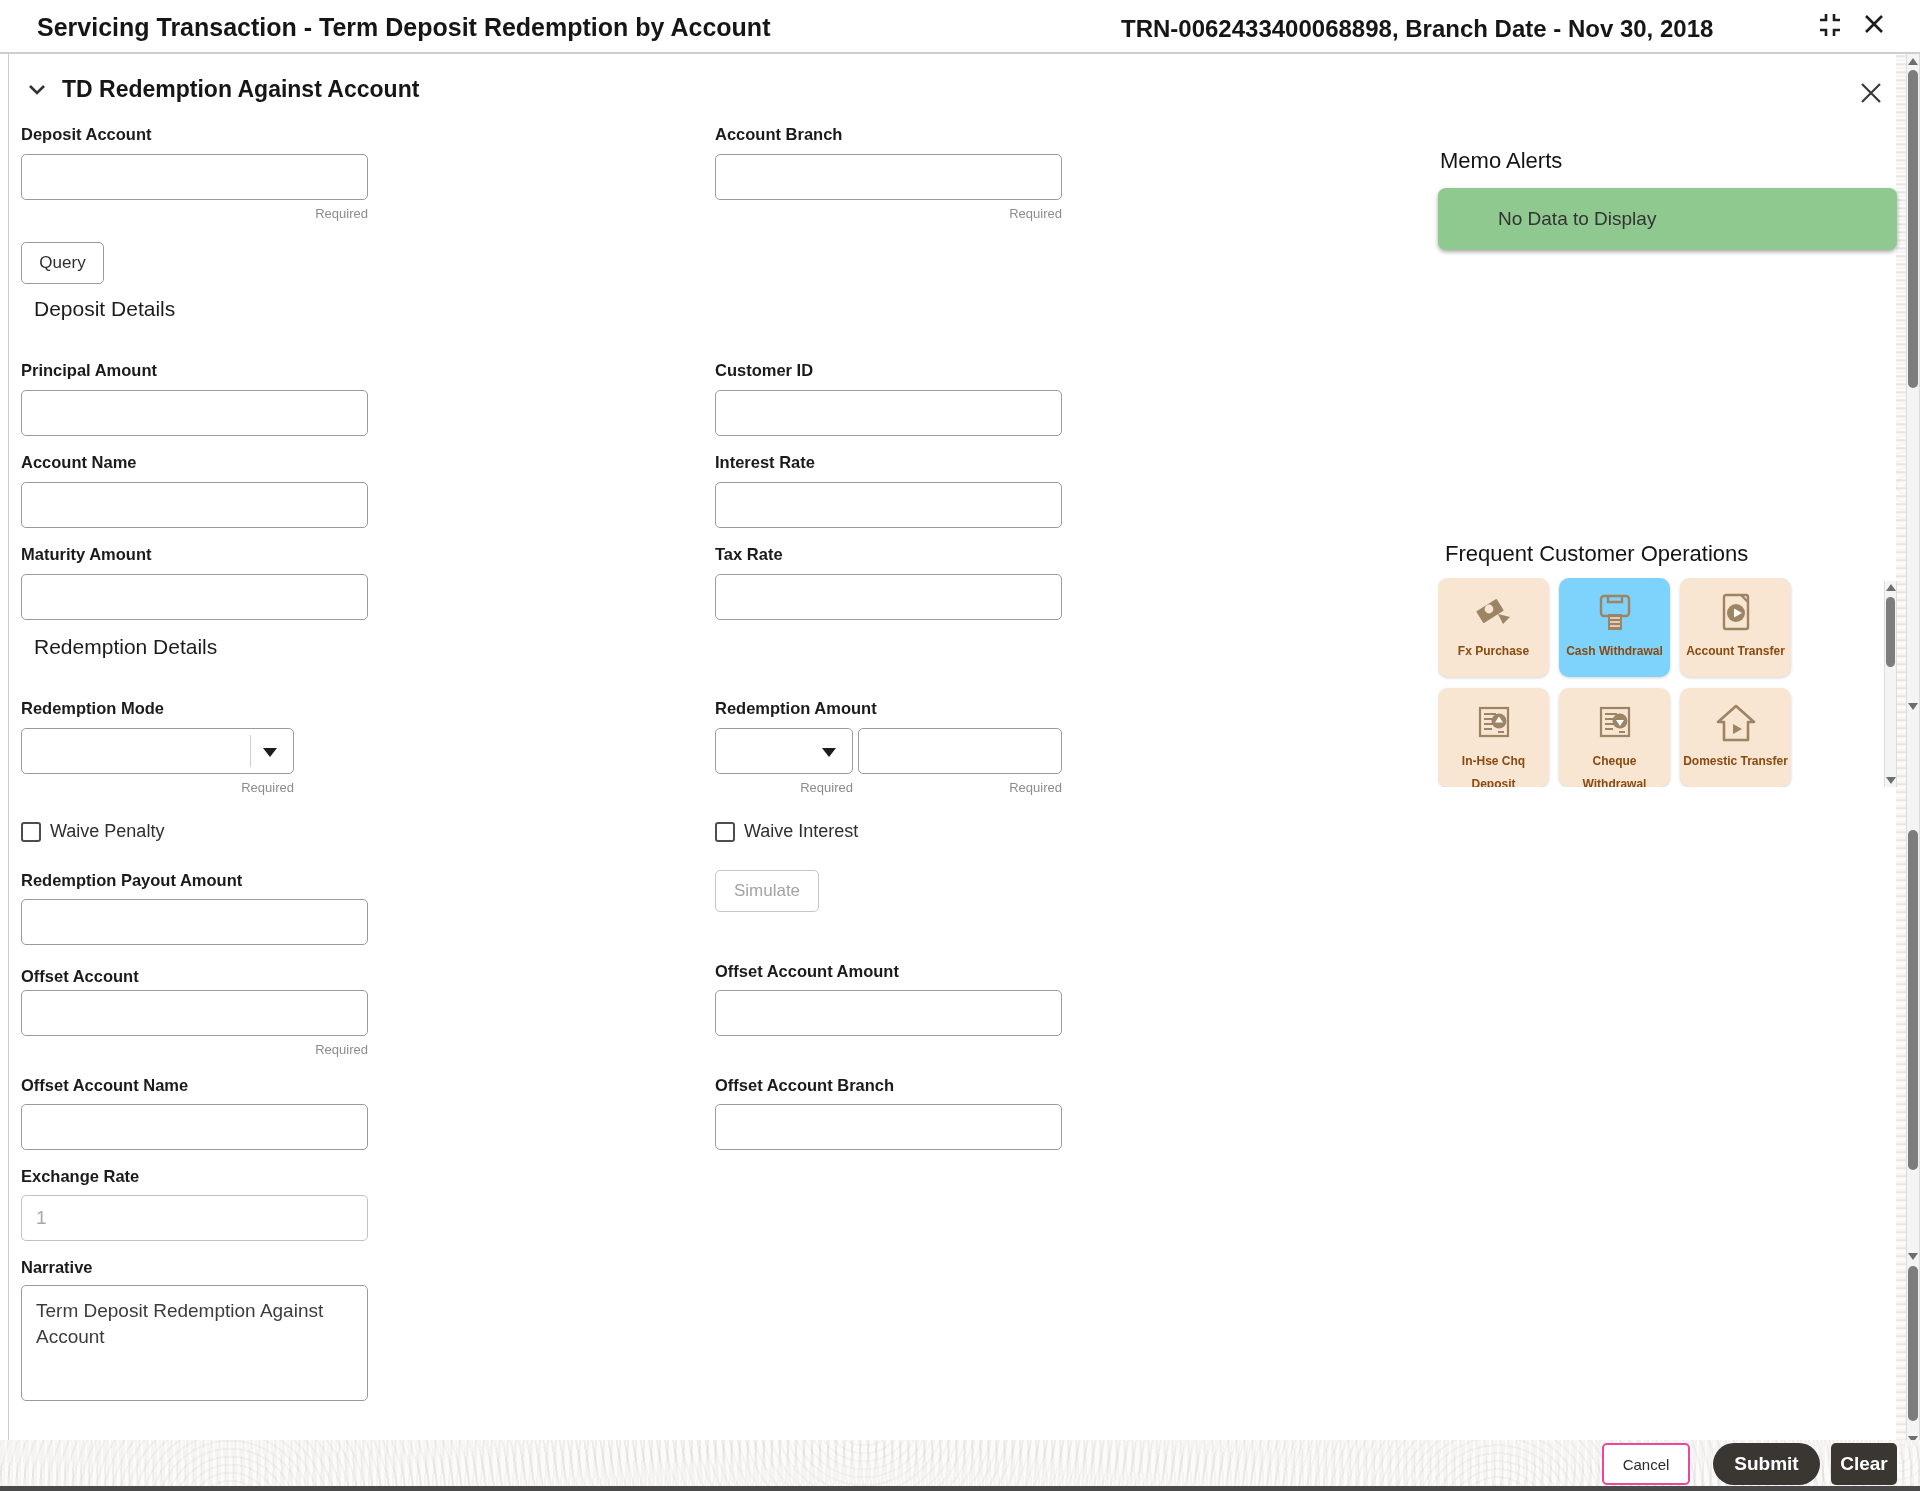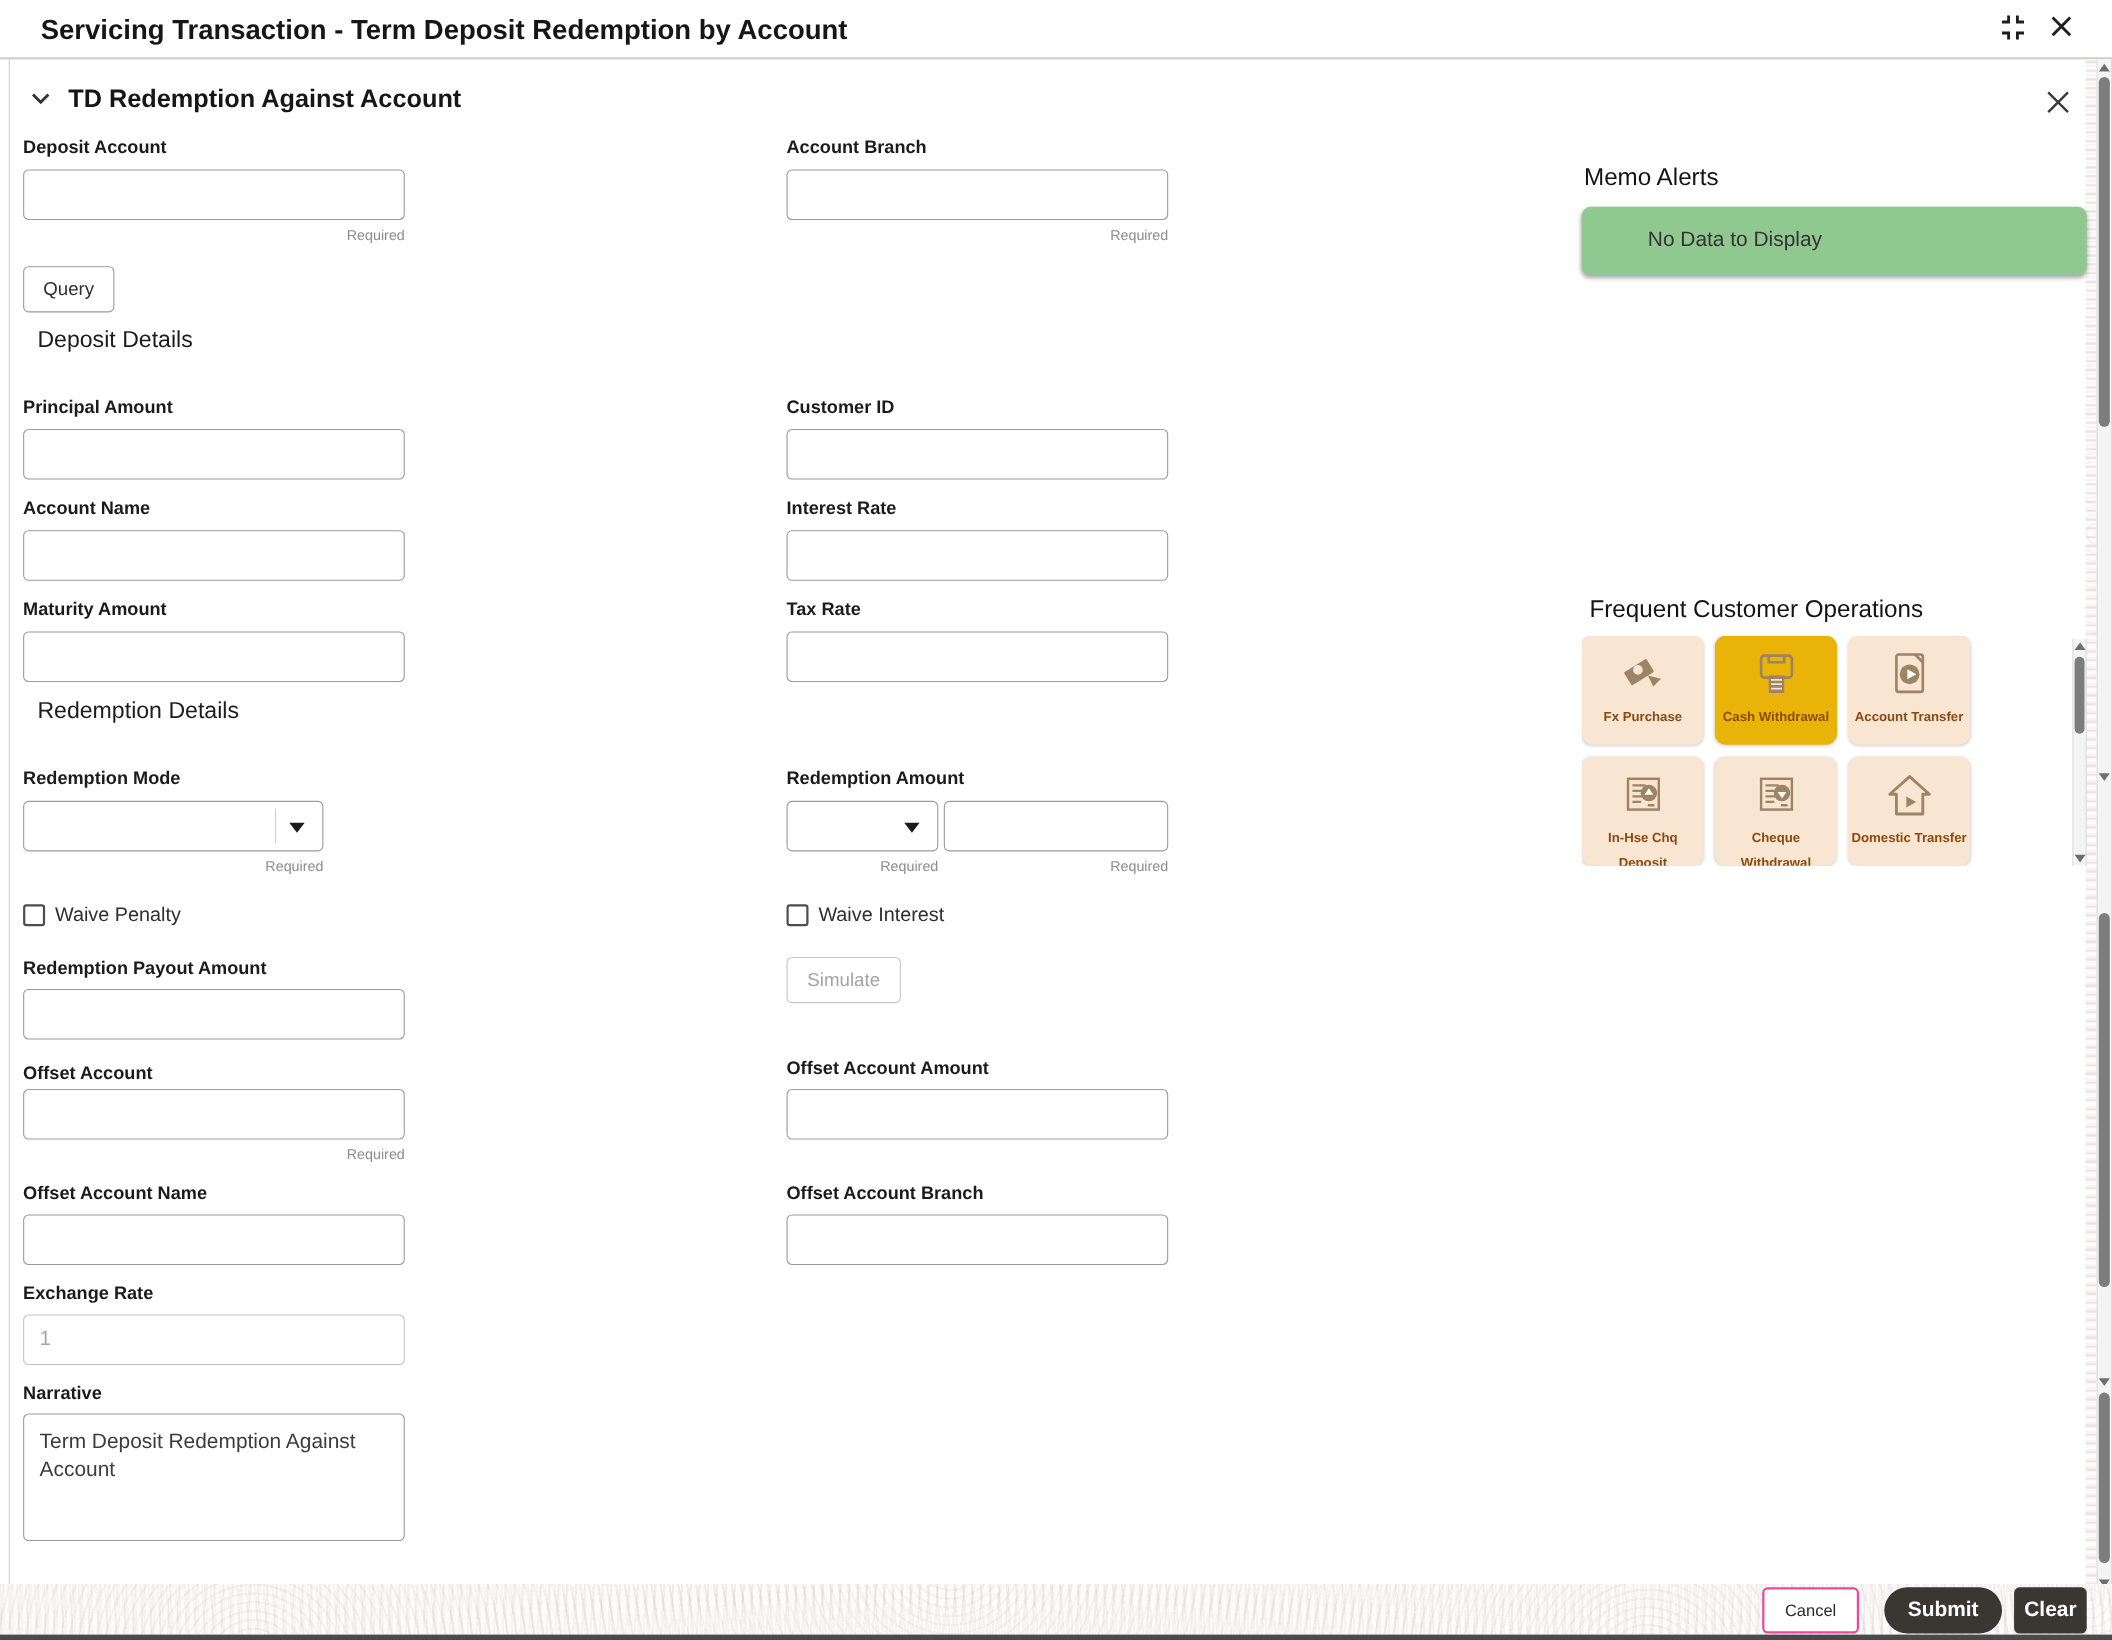--- a/index.html
+++ b/index.html
@@ -71,20 +71,21 @@
   .right-gutter{position:absolute;left:1896px;top:54px;width:10px;height:1437px;}
   svg{display:block;}
 </style>
 </head>
 <body>
 
 <div id="app">
 
   <div class="app-header">
     <div class="app-title">Servicing Transaction - Term Deposit Redemption by Account</div>
+    <div class="app-meta">TRN-0062433400068898, Branch Date - Nov 30, 2018</div>
     <div class="hdr-ico" style="left:1814px;">
       <svg width="32" height="32" viewBox="0 0 32 32">
         <g stroke="#1e1e1e" stroke-width="2.6" fill="none">
           <path d="M12 5 v6 h-6"></path>
             <path d="M20 5 v6 h6"></path>
             <path d="M12 27 v-6 h-6"></path>
             <path d="M20 27 v-6 h6"></path>
         </g>
       </svg>
     </div>
@@ -181,21 +182,21 @@
           <svg width="44" height="42" viewBox="0 0 44 42">
             <g fill="#9C8464">
               <rect x="6" y="12" width="24" height="14" rx="1" transform="rotate(-32 18 19)"></rect>
               <path d="M26 22 l12 3 -7 7 z"></path>
             </g>
             <circle cx="17" cy="17" r="4.4" fill="#F8E5D2"></circle>
           </svg>
         </div>
         <div class="t-lab"><span>Fx Purchase</span></div>
       </div>
-      <div class="tile" style="left: 121px; top: 0px; background: #eab308; color: rgb(138, 74, 16);">
+      <div class="tile" style="left: 121px; top: 0px; background: #7dd3fc; color: rgb(138, 74, 16);">
         <div class="t-ico">
           <svg width="44" height="42" viewBox="0 0 44 42">
             <g fill="none" stroke="#9C8464" stroke-width="2.4">
               <rect x="8" y="4" width="28" height="20" rx="3"></rect>
               <path d="M15 4 v6 h14 v-6"></path>
             </g>
             <rect x="15" y="22" width="14" height="16" fill="#9C8464"></rect>
             <path d="M17 26 h10 M17 30 h10 M17 34 h10" stroke="#F8E5D2" stroke-width="1.6"></path>
           </svg>
         </div>

